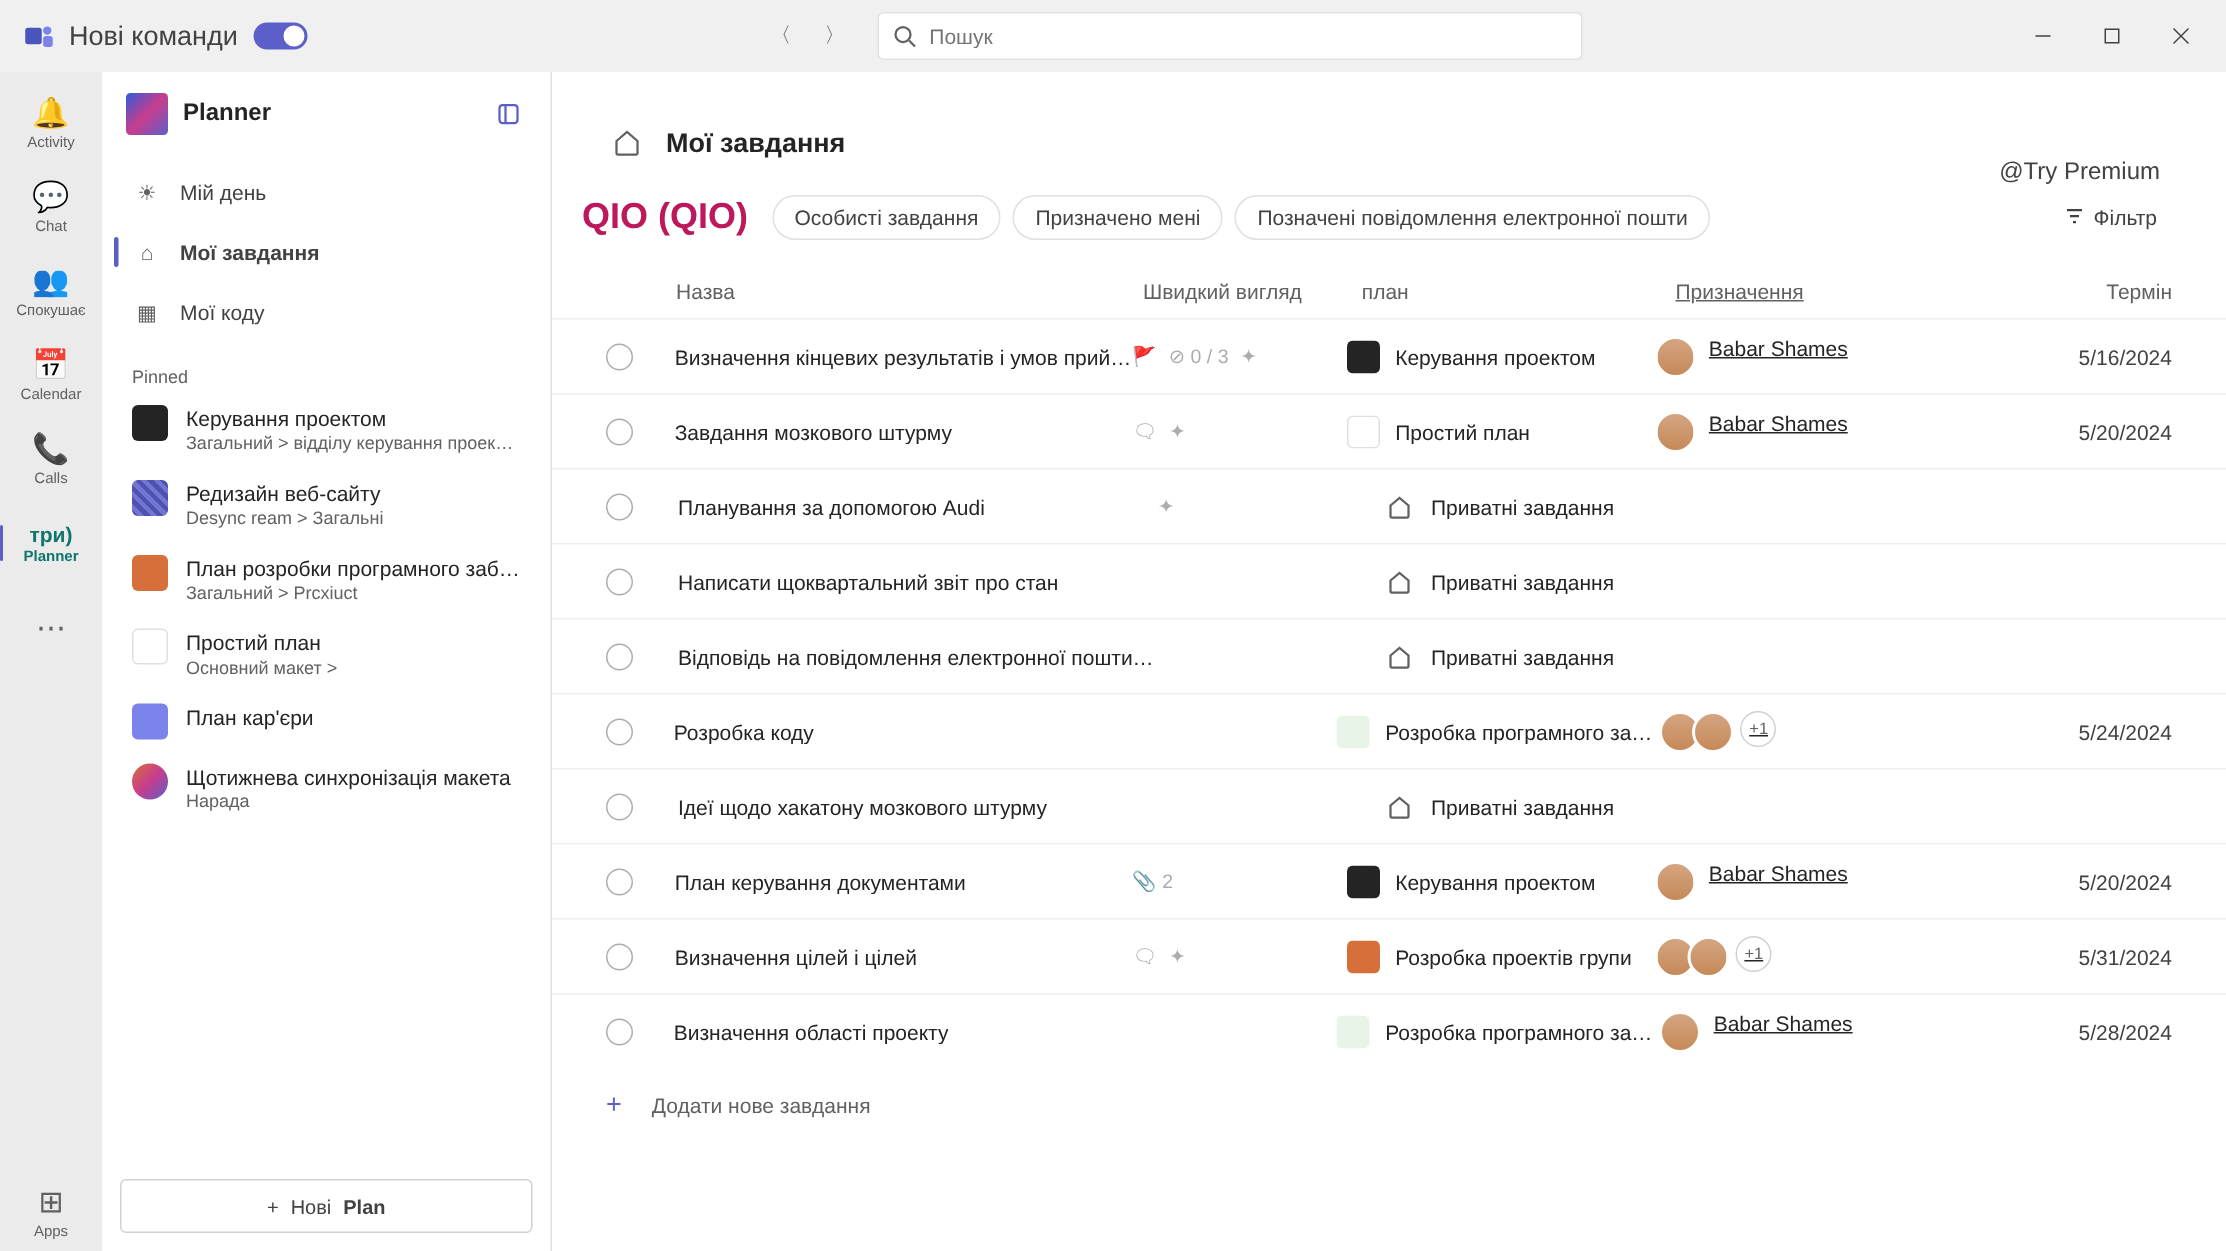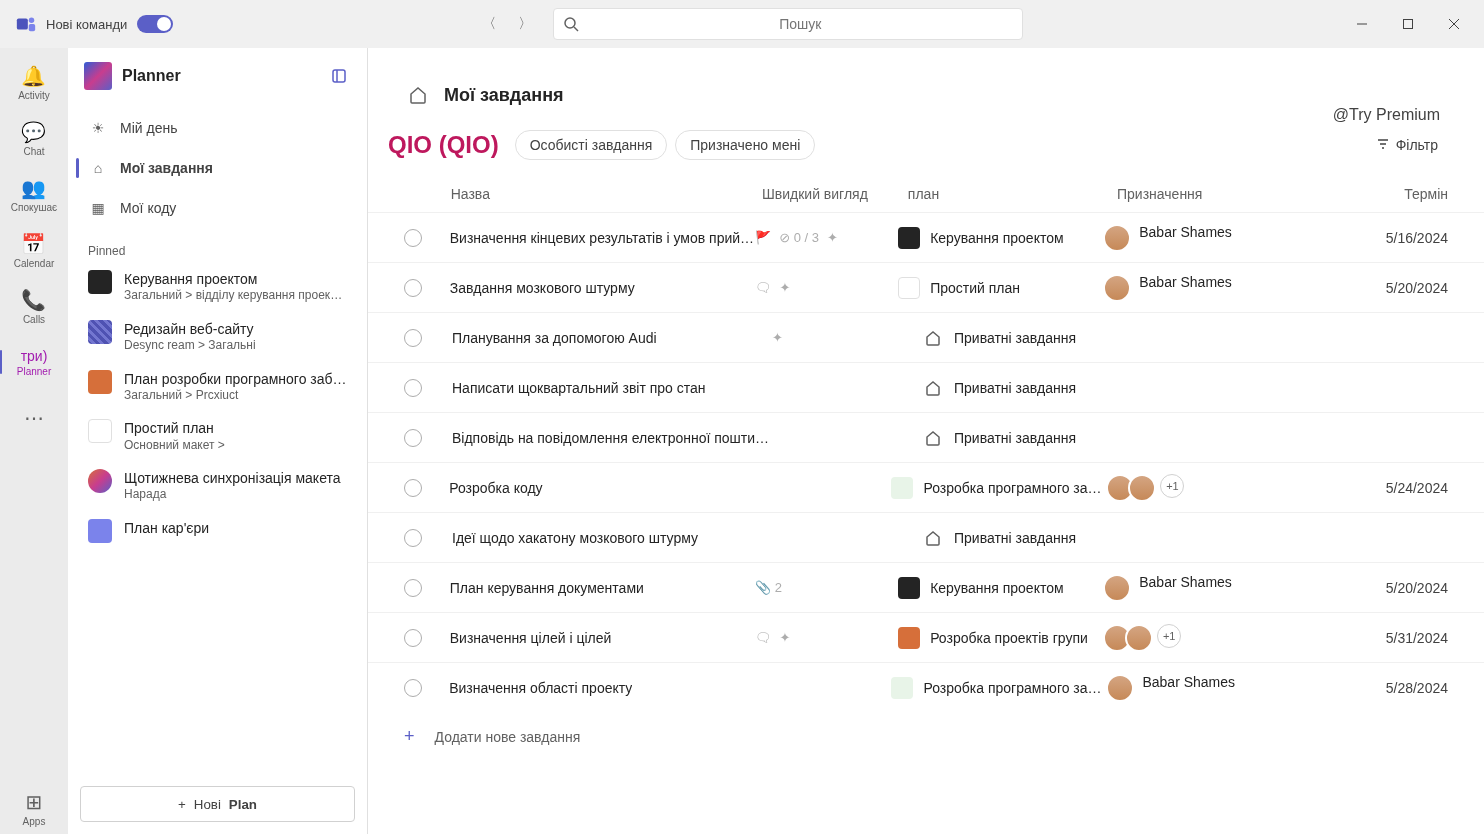--- a/index.html
+++ b/index.html
@@ -1,39 +1,39 @@
 <!DOCTYPE html>
 <html><head>
 <meta charset="utf-8">
 <style>
   * { box-sizing: border-box; margin: 0; padding: 0; font-family: "Segoe UI", -apple-system, sans-serif; }
   body { width: 1484px; height: 834px; background: #f5f5f5; overflow: hidden; font-size: 14px; color: #242424; }
   
   .titlebar { height: 48px; display: flex; align-items: center; padding: 0 8px; background: #f0f0f0; }
   .titlebar .logo { width: 28px; height: 28px; margin: 0 6px 0 4px; display:flex; align-items:center; justify-content:center; }
-  .titlebar .brand { font-size: 13px; color: #424242; margin-right: 10px; }
+  .titlebar .brand { font-size: 18px; color: #424242; margin-right: 10px; }
   .toggle { width: 36px; height: 18px; background: #5b5fc7; border-radius: 10px; position: relative; cursor:pointer; }
   .toggle::after { content:""; position:absolute; right:2px; top:2px; width:14px; height:14px; background:#fff; border-radius:50%; }
   .nav-arrows { margin-left: 300px; display:flex; gap:4px; }
   .nav-arrow { width:32px; height:32px; display:flex; align-items:center; justify-content:center; color:#616161; cursor:pointer; border-radius:4px; }
   .search-wrap { flex:1; max-width:470px; margin-left:12px; position:relative; }
-  .search { width:100%; height:32px; border:1px solid #e0e0e0; border-radius:4px; padding:0 10px 0 34px; background:#fff; font-size:14px; color:#701a75;text-align:center; }
+  .search { width:100%; height:32px; border:1px solid #e0e0e0; border-radius:4px; padding:0 10px 0 34px; background:#fff; font-size:14px; color:#701a75; }
   .search-icon { position:absolute; left:10px; top:8px; color:#616161; }
   .win-ctrls { margin-left:auto; display:flex; gap:2px; }
   .win-btn { width:44px; height:32px; display:flex; align-items:center; justify-content:center; color:#424242; cursor:pointer; }
   
   .shell { display:flex; height:calc(100% - 48px); }
   
   .rail { width:68px; background:#ebebeb; display:flex; flex-direction:column; align-items:center; padding-top:8px; gap:4px; }
   .rail-item { width:56px; height:52px; display:flex; flex-direction:column; align-items:center; justify-content:center; gap:2px; border-radius:4px; cursor:pointer; color:#616161; font-size:10px; }
   .rail-item.active { position:relative; }
   .rail-item.active::before { content:""; position:absolute; left:-6px; top:14px; bottom:14px; width:2px; background:#5b5fc7; border-radius:2px; }
   .rail-item .ic { font-size:20px; }
   .rail-item .txt { font-size:10px; color:#616161; }
-  .rail-item.active .ic, .rail-item.active .txt { color:#a21caf; font-weight:400; }
+  .rail-item.active .ic, .rail-item.active .txt { color:#0f766e; font-weight:700; }
   .rail-spacer { flex:1; }
   
   .sidebar { width:300px; background:#fff; border-right:1px solid #e0e0e0; display:flex; flex-direction:column; }
   .sb-header { height:56px; display:flex; align-items:center; padding:0 16px; gap:10px; }
   .sb-logo { width:28px; height:28px; background:linear-gradient(135deg,#2f5cd6,#c83d8e,#5b5fc7); border-radius:3px; }
   .sb-title { font-size:16px; font-weight:600; flex:1; }
   .sb-pop { width:24px; height:24px; display:flex; align-items:center; justify-content:center; color:#5b5fc7; cursor:pointer; }
   .sb-nav { padding:4px 8px; }
   .sb-nav-item { display:flex; align-items:center; gap:12px; height:40px; padding:0 12px; border-radius:4px; cursor:pointer; color:#424242; position:relative; }
   .sb-nav-item.active { background:#fff; font-weight:600; }
@@ -63,21 +63,21 @@
   .sub-header { padding:6px 36px 10px 20px; display:flex; align-items:center; gap:8px; }
   .crumb { font-size:24px; color:#be185d; margin-right:8px;font-weight:bold; }
   .pill { padding:6px 14px; border:1px solid #e0e0e0; border-radius:16px; font-size:14px; color:#424242; cursor:pointer; background:#fff; white-space:nowrap; }
   .filter-btn { margin-left:auto; display:flex; align-items:center; gap:6px; color:#424242; cursor:pointer; padding:6px 10px; font-size:14px; }
   
   .table-head { display:flex; padding:16px 36px 10px; color:#616161; font-size:14px; }
   .col-chk { width:48px; }
   .col-name { width:320px; }
   .col-quick { width:150px; }
   .col-plan { width:215px; }
-  .col-assign { width:250px; }
+  .col-assign { width:250px;text-decoration:underline; }
   .col-due { flex:1; text-align:right;margin-left:44px; }
   
   .rows { overflow-y:auto; }
   .row { display:flex; align-items:center; padding:10px 36px; border-top:1px solid #f0f0f0; min-height:50px; }
   .chk { width:18px; height:18px; border:1.5px solid #adadad; border-radius:50%; cursor:pointer; }
   .row .col-name { display:flex; align-items:center; gap:6px; font-size:14px; color:#242424; overflow:hidden; }
   .task-name { white-space:nowrap; overflow:hidden; text-overflow:ellipsis; }
   .qicons { display:flex; gap:8px; align-items:center; color:#adadad; font-size:13px; }
   .plan-cell { display:flex; align-items:center; gap:10px; overflow:hidden; }
   .plan-ic { width:22px; height:22px; border-radius:4px; flex-shrink:0; display:flex;align-items:center;justify-content:center; }
@@ -223,30 +223,30 @@
           </div>
         </div>
         <div class="sb-pin">
           <div class="sb-pin-ic white"></div>
     <div class="sb-pin-txt">
             <div class="sb-pin-title">Простий план</div>
             <div class="sb-pin-sub">Основний макет &gt;</div>
           </div>
         </div>
         <div class="sb-pin">
+          <div class="sb-pin-ic purple"></div>
+    <div class="sb-pin-txt">
+            <div class="sb-pin-title">План кар'єри</div>
+          </div>
+        </div>
+        <div class="sb-pin">
           <div class="sb-pin-ic grad"></div>
     <div class="sb-pin-txt">
             <div class="sb-pin-title">Щотижнева синхронізація макета</div>
             <div class="sb-pin-sub">Нарада</div>
-          </div>
-        </div>
-        <div class="sb-pin">
-          <div class="sb-pin-ic purple"></div>
-    <div class="sb-pin-txt">
-            <div class="sb-pin-title">План кар'єри</div>
           </div>
         </div>
       </div>
     <div class="sb-footer">
       <button class="new-plan-btn">
         <span>+</span>
         <span>Нові</span>
         <span style="font-weight:600">Plan</span>
       </button>
     </div>
@@ -259,20 +259,21 @@
             <path d="M3 9l7-6 7 6v8a1 1 0 01-1 1H4a1 1 0 01-1-1z"></path>
           </svg>
         </div>
       <div class="main-title">Мої завдання</div>
       <div class="premium">@Try Premium</div>
     </div>
     <div class="sub-header">
       <div class="crumb">QIO (QIO)</div>
       <div class="pill">Особисті завдання</div>
       <div class="pill">Призначено мені</div>
+      <div class="pill">Позначені повідомлення електронної пошти</div>
       <div class="filter-btn">
         <span><svg width="14" height="14" stroke="#424242" stroke-width="1.5">
               <line x1="2" y1="3" x2="12" y2="3"></line>
               <line x1="4" y1="7" x2="10" y2="7"></line>
               <line x1="6" y1="11" x2="8" y2="11"></line>
             </svg></span>
         <span>Фільтр</span>
       </div>
     </div>
     <div class="table-head">

